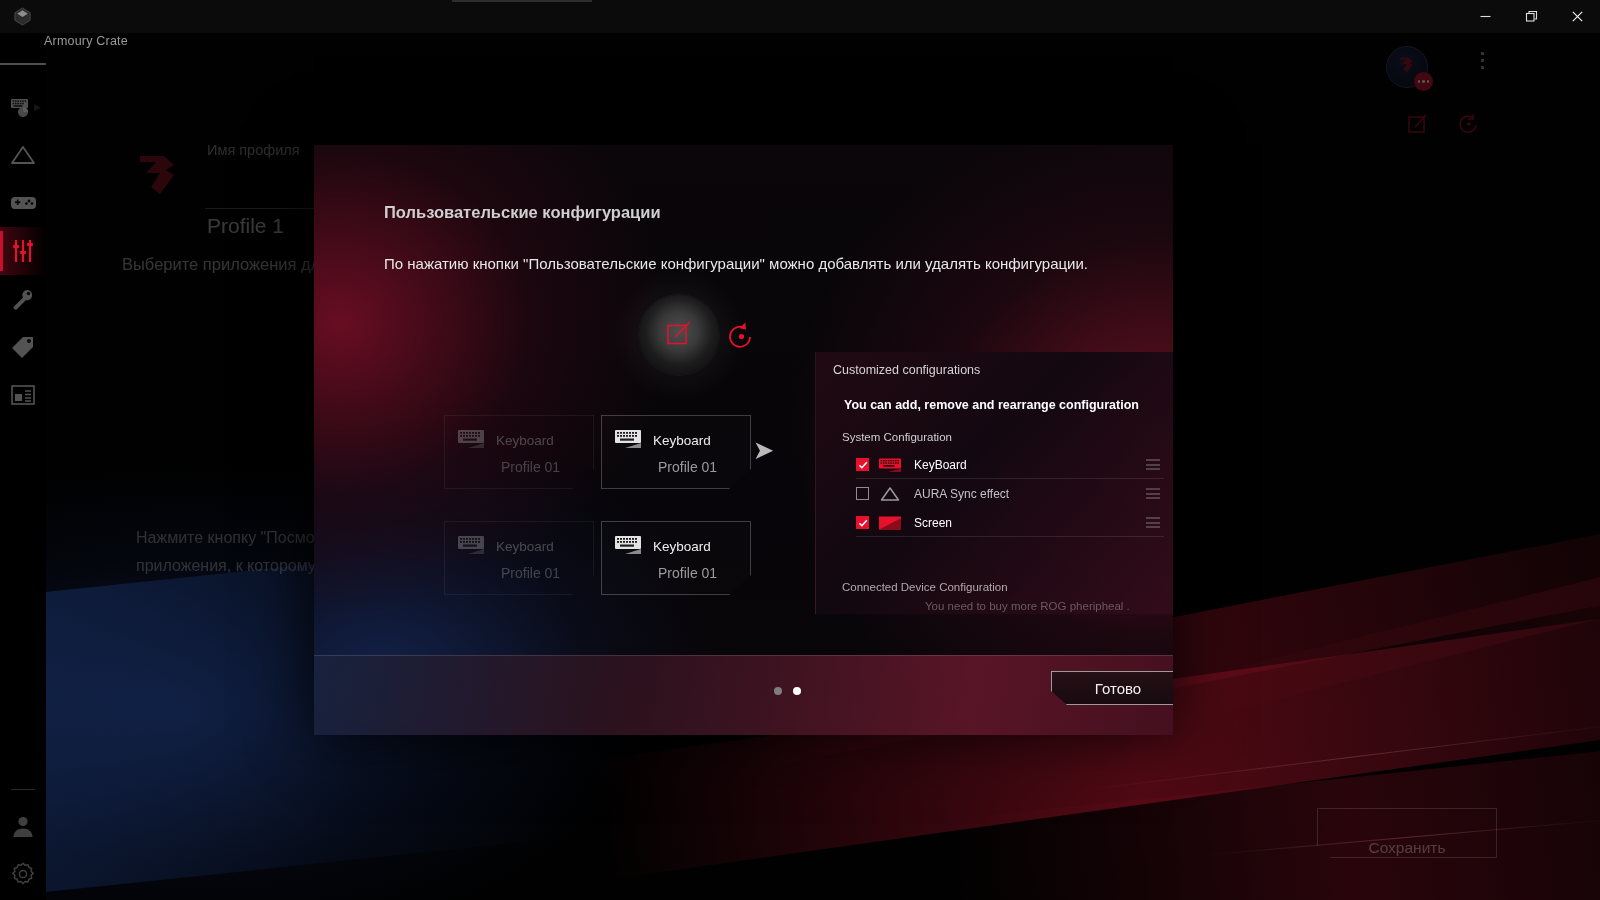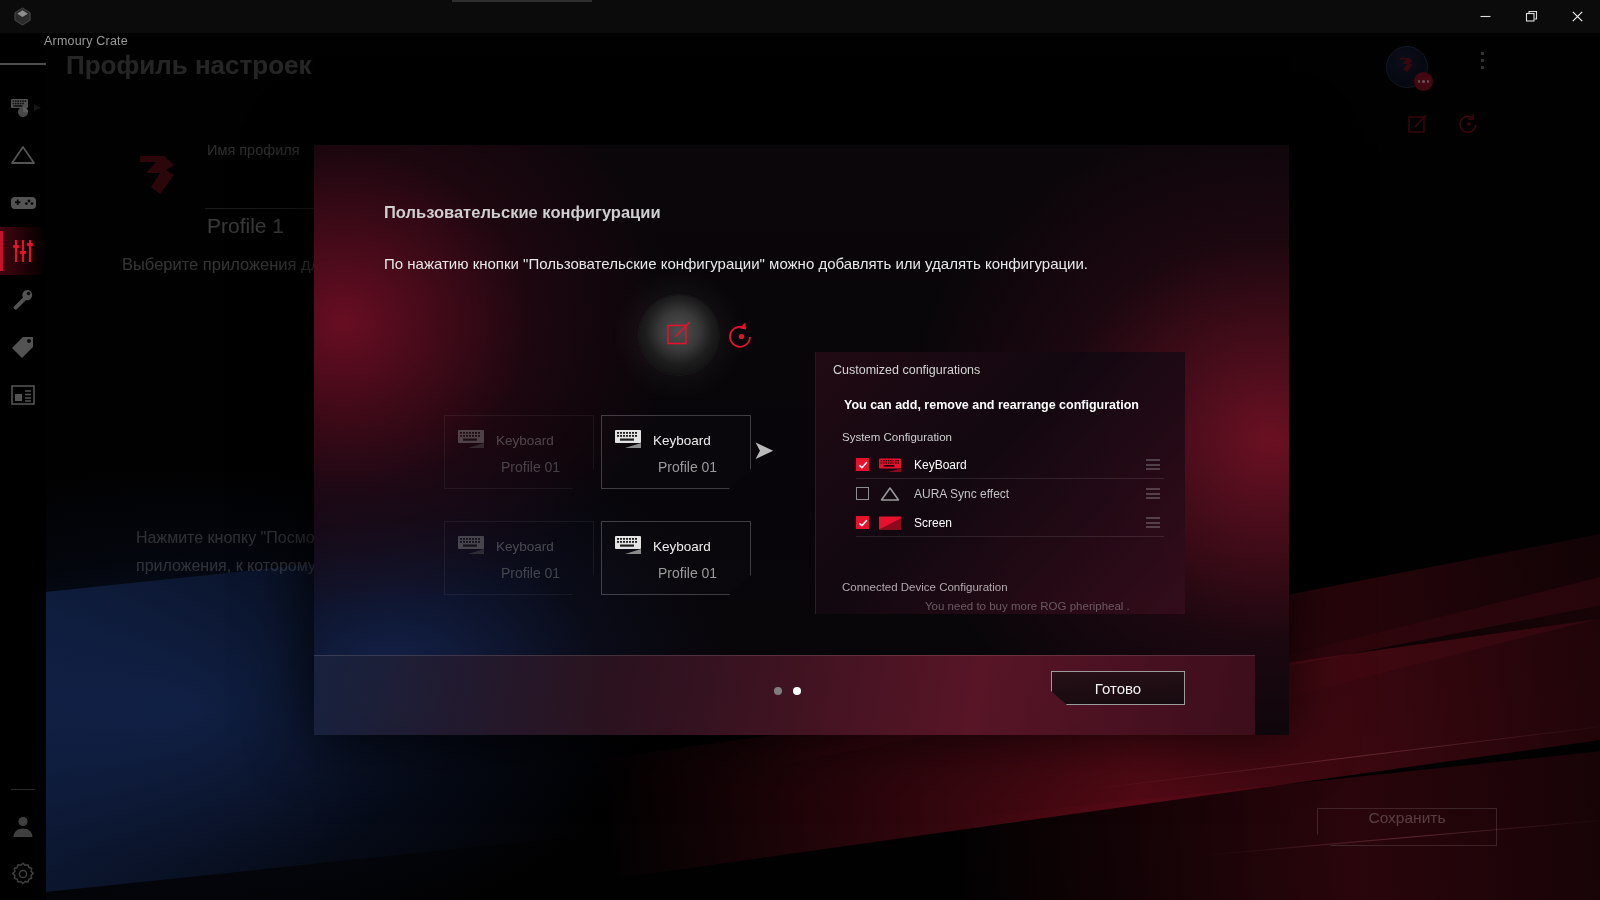--- a/index.html
+++ b/index.html
@@ -124,30 +124,30 @@
   .apps-label { left: 122px; top: 255px; font-size: 16.5px; opacity: .20; }
   .hint1 { left: 136px; top: 529px; font-size: 16px; opacity: .17; }
   .hint2 { left: 136px; top: 557px; font-size: 16px; opacity: .17; }
   .sysconf { left: 702px; top: 188px; font-size: 15px; font-weight: bold; opacity: .13; }
   .vol-row { position: absolute; left: 700px; top: 275px; display: flex; align-items: center; gap: 10px; opacity: .17; }
   .vol-label { font-size: 14.5px; color: #fff; }
   .vol-pct { left: 888px; top: 298px; font-size: 17px; opacity: .14; }
   .appconf { left: 676px; top: 392px; font-size: 15px; font-weight: bold; opacity: .12; }
   .clear-lbl { left: 1000px; top: 494px; font-size: 14.5px; opacity: .14; }
   .save-btn-ghost {
-    position: absolute; left: 1317px; top: 808px; width: 180px; height: 38px;
+    position: absolute; left: 1317px; top: 808px; width: 180px; height: 50px;
     border: 1px solid rgba(200,200,200,.16);
     clip-path: polygon(0 0, 100% 0, 100% 100%, 14px 100%, 0 calc(100% - 12px));
-    display: flex; align-items: flex-start; justify-content: center;
+    display: flex; align-items: flex-end; justify-content: center;
   }
   .save-btn-ghost span { font-size: 15.5px; color: #fff; opacity: .22; }
 
   
   .modal {
-    position: absolute; left: 314px; top: 145px; width: 975px; height: 590px; z-index: 12;
+    position: absolute; left: 314px; top: 145px; width: 859px; height: 590px; z-index: 12;
     background:
       radial-gradient(ellipse 420px 380px at 3% 30%, rgba(112,14,36,.92) 0%, rgba(52,8,22,.45) 45%, rgba(6,6,10,0) 78%),
       radial-gradient(ellipse 460px 420px at 98% 50%, rgba(120,18,38,.88) 0%, rgba(55,10,24,.40) 48%, rgba(6,6,10,0) 80%),
       radial-gradient(ellipse 420px 340px at 8% 92%, rgba(24,46,104,.72) 0%, rgba(12,24,56,.30) 50%, rgba(6,6,10,0) 80%),
       linear-gradient(180deg, #0a0609 0%, #070509 60%, #090609 100%);
     box-shadow: 0 0 60px rgba(0,0,0,.85);
     overflow: hidden;
   }
   .modal-title {
     position: absolute; left: 70px; top: 58px;
@@ -249,21 +249,20 @@
     <div class="bg-streak s1"></div>
     <div class="bg-streak s2"></div>
     <div class="bg-streak s3"></div>
     <div class="bg-streak s4"></div>
     <div class="hairline h1"></div>
     <div class="hairline h2"></div>
   </div>
 
   <div class="bg-content">
 
-    <div class="page-title">Профиль настроек</div>
 
     <div class="avatar-wrap">
       <div class="avatar">
         <span>
           <svg width="22" height="22" viewBox="0 0 24 24">
               <path d="M4 4h10l4 4-3 2 3 2-6 8-4-3 4-6H7l4-5H4z" fill="#7d1022"></path>
             </svg>
         </span>
       </div>
       <div class="avatar-badge">

